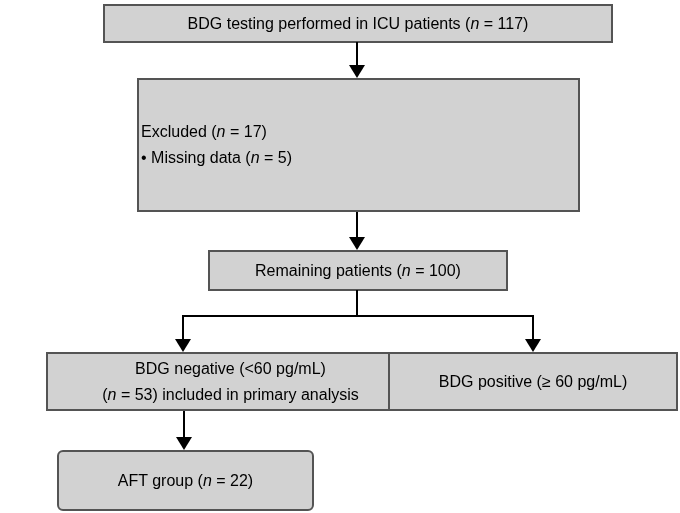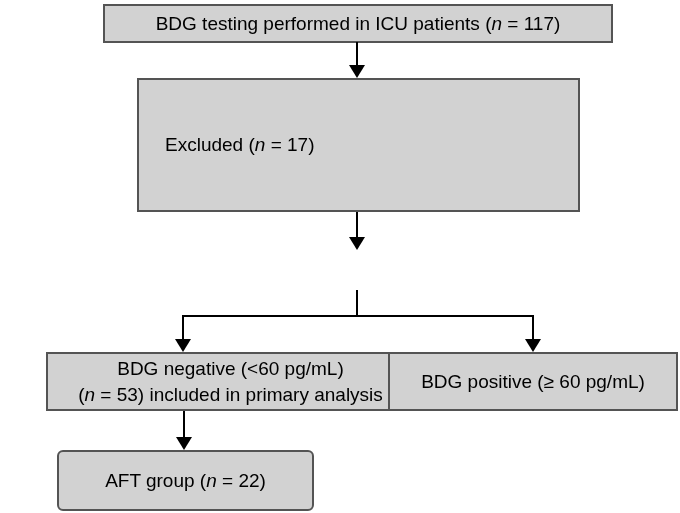--- a/index.html
+++ b/index.html
@@ -20,32 +20,32 @@
     width: 680px;
     height: 513px;
     background: var(--bg);
     overflow: hidden;
   }
   .box {
     position: absolute;
     background: var(--fill);
     border: 2px solid var(--border);
     color: var(--text);
-    font-size: 19px;
+    font-size: 16px;
     line-height: 26px;
     display: flex;
     flex-direction: column;
     justify-content: center;
     align-items: center;
     text-align: right;
   }
   .box .line { white-space: nowrap; }
   .box.left-align {
     align-items: flex-start;
-    padding-left: 26px;
+    padding-left: 2px;
     justify-content: center;
   }
   .vline {
     position: absolute;
     width: 2px;
     background: var(--arrow);
   }
   .hline {
     position: absolute;
     height: 2px;
@@ -86,25 +86,29 @@
 
   <div class="box" id="box-top">
       <div class="line">BDG testing performed in ICU patients (<i>n</i> = 117)</div>
     </div>
 
   <div class="vline" id="a1-line"></div>
   <div class="ahead" id="a1-head"></div>
 
   <div class="box left-align" id="box-excluded">
       <div class="line">Excluded (<i>n</i> = 17)</div>
+      <div class="line">• Missing data (<i>n</i> = 5)</div>
     </div>
 
   <div class="vline" id="a2-line"></div>
   <div class="ahead" id="a2-head"></div>
 
+  <div class="box" id="box-remaining">
+      <div class="line">Remaining patients (<i>n</i> = 100)</div>
+    </div>
 
   <div class="vline" id="stem-line"></div>
   <div class="hline" id="branch-h"></div>
   <div class="vline" id="ldrop"></div>
   <div class="ahead" id="lhead"></div>
   <div class="vline" id="rdrop"></div>
   <div class="ahead" id="rhead"></div>
 
   <div class="box" id="box-neg">
       <div class="line">BDG negative (&lt;60 pg/mL)</div>

